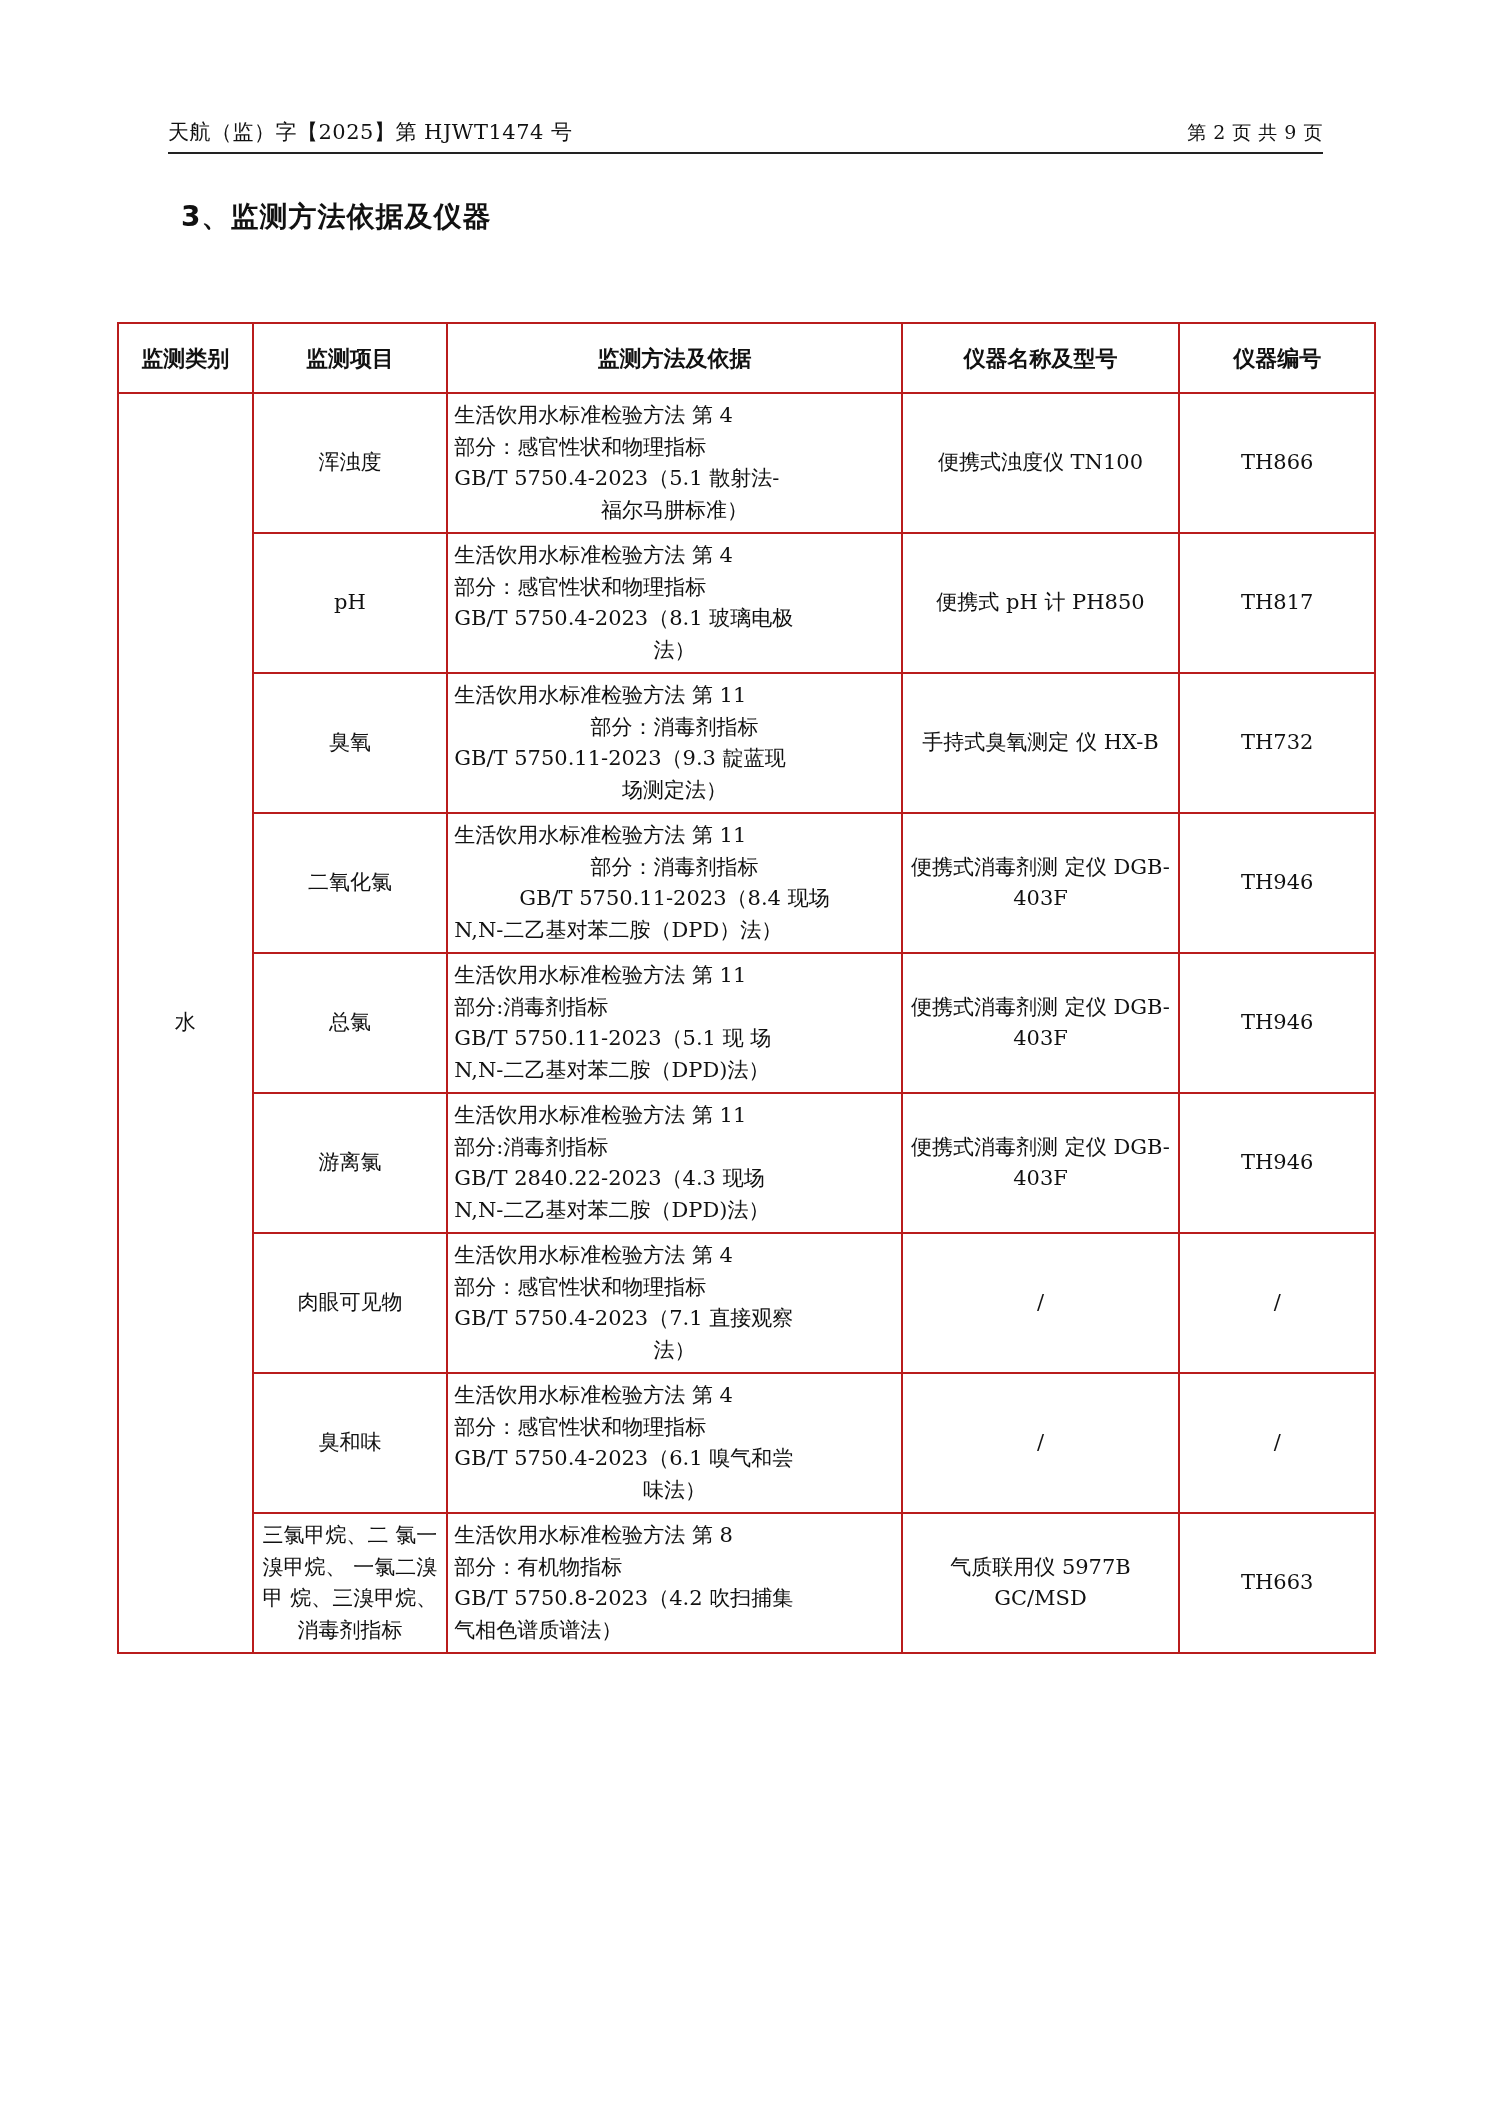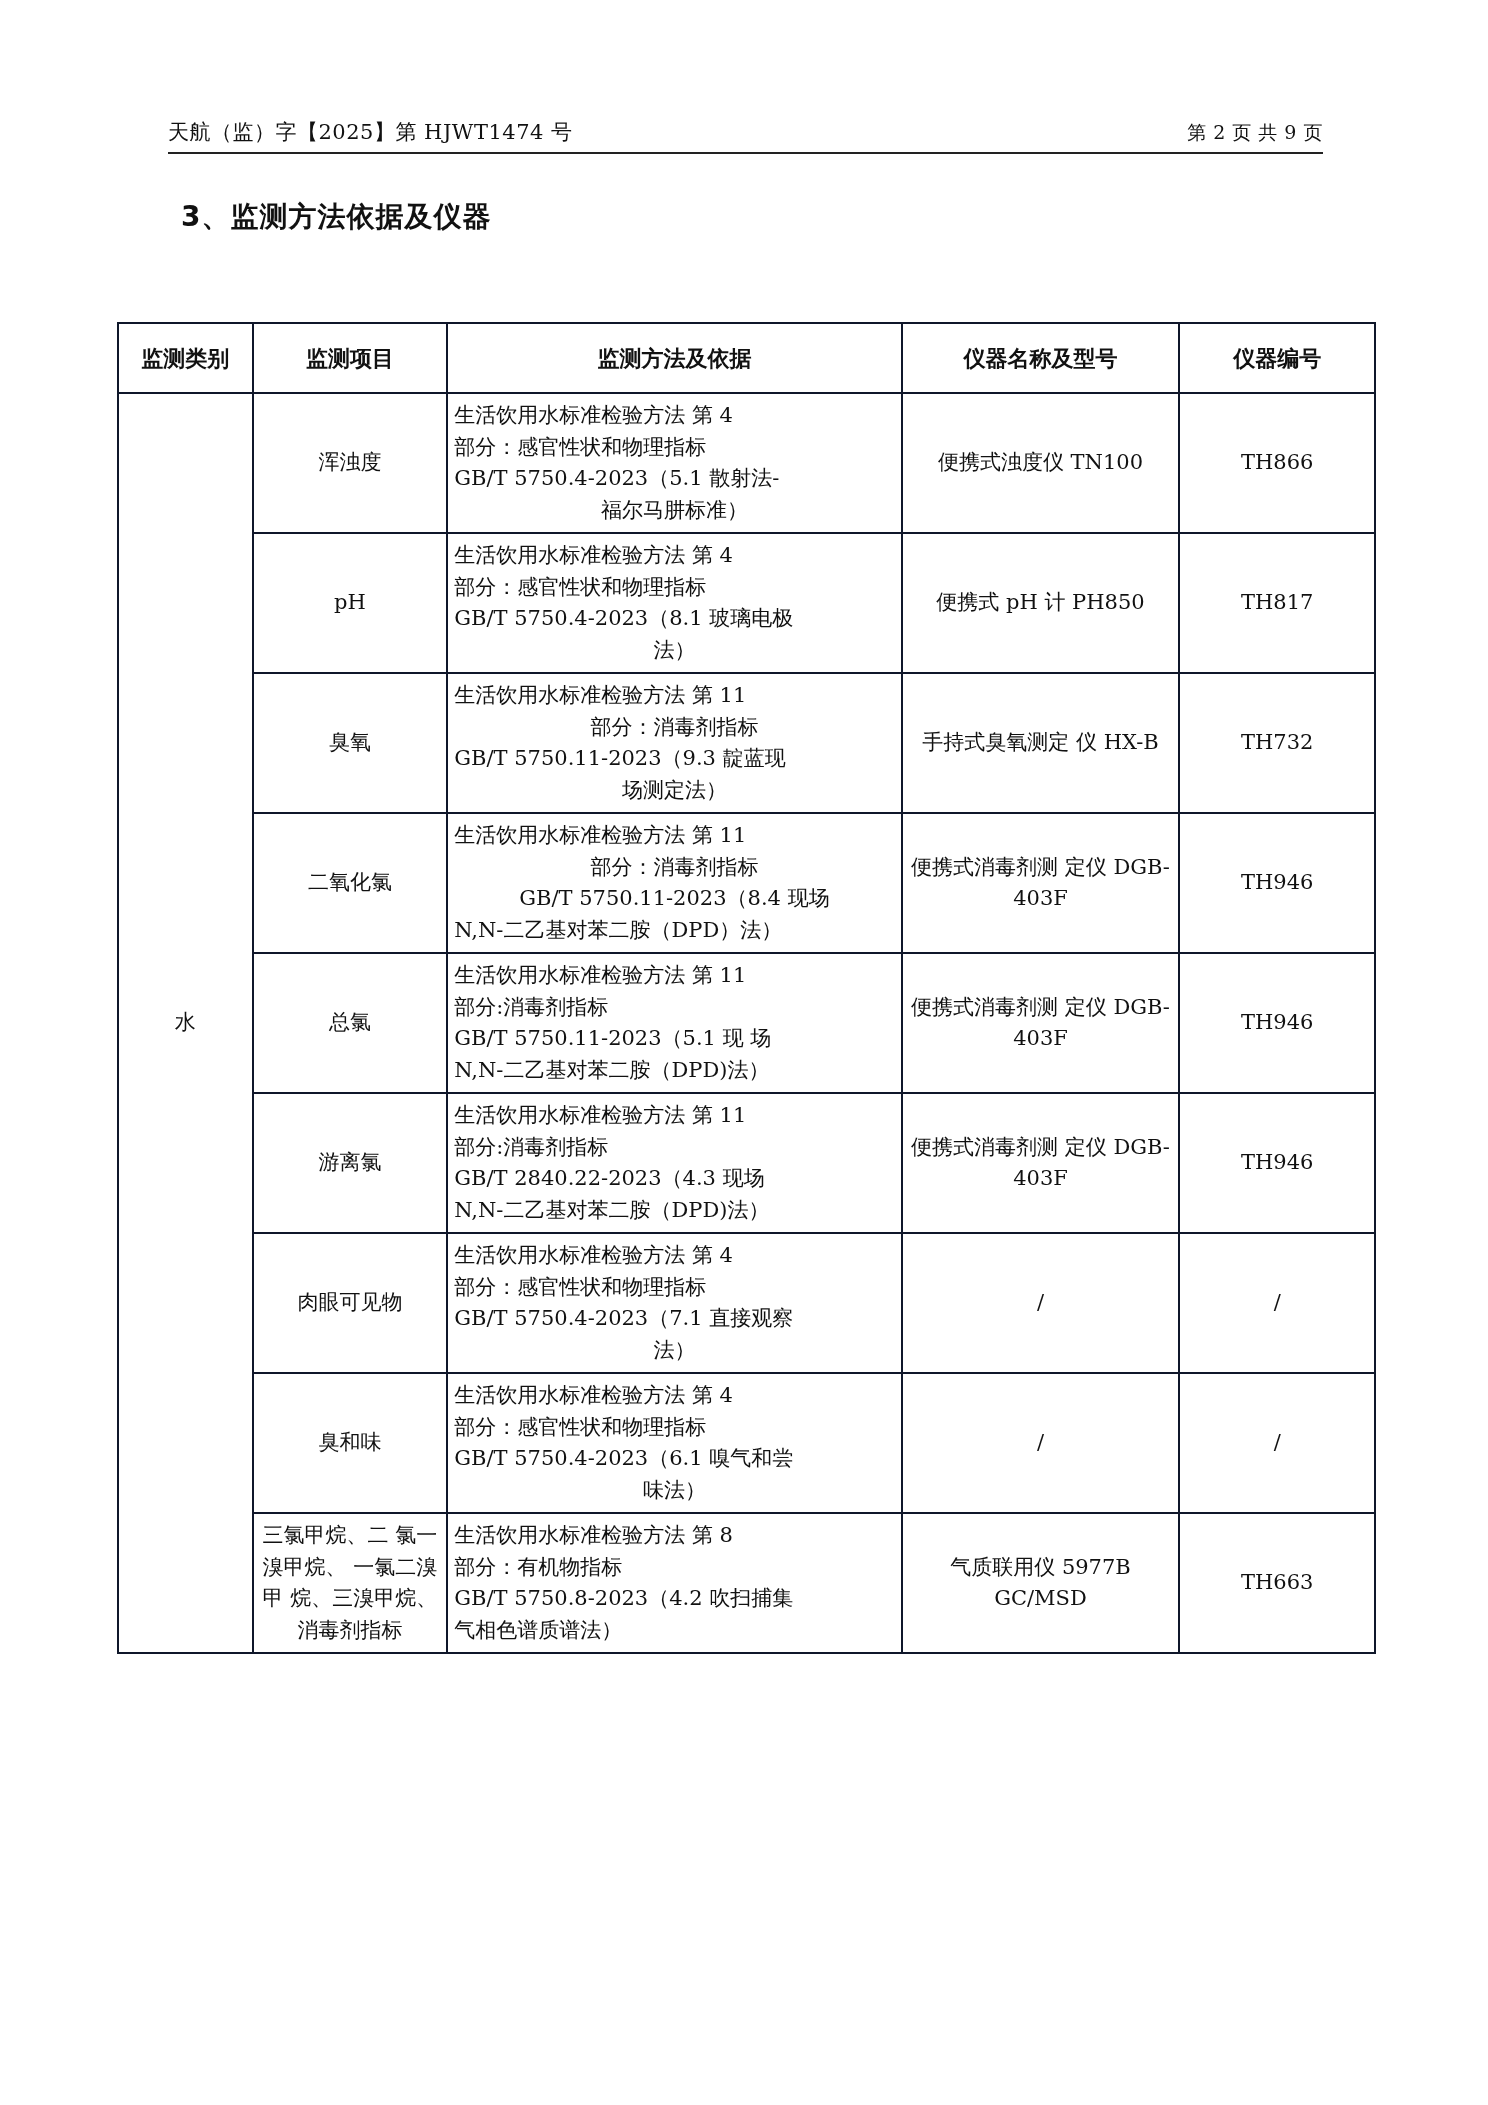--- a/index.html
+++ b/index.html
@@ -76,21 +76,21 @@
     left: 117px;
     top: 322px;
     width: 1259px;
   }
   table.main {
     border-collapse: collapse;
     width: 1259px;
     table-layout: fixed;
   }
   table.main td, table.main th {
-    border: 2px solid #0f172a;
+    border: 2px solid #b91c1c;
     padding: 6px 6px;
     vertical-align: middle;
     font-size: 21px;
     line-height: 1.5;
     font-weight: normal;
   }
   table.main th {
     text-align: center;
     font-weight: bold;
     font-size: 22px;

